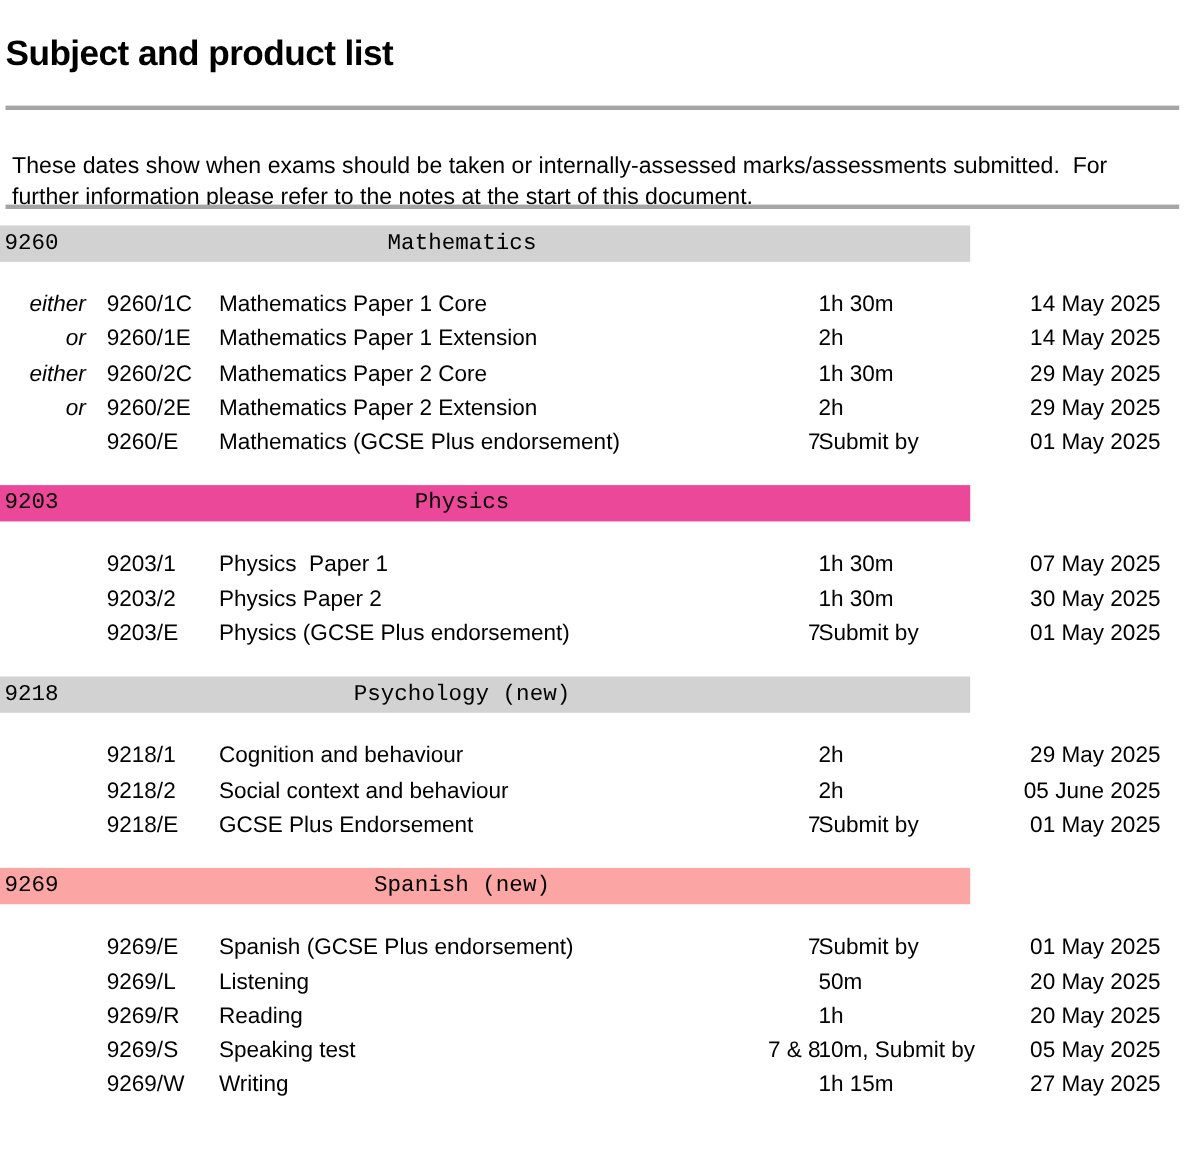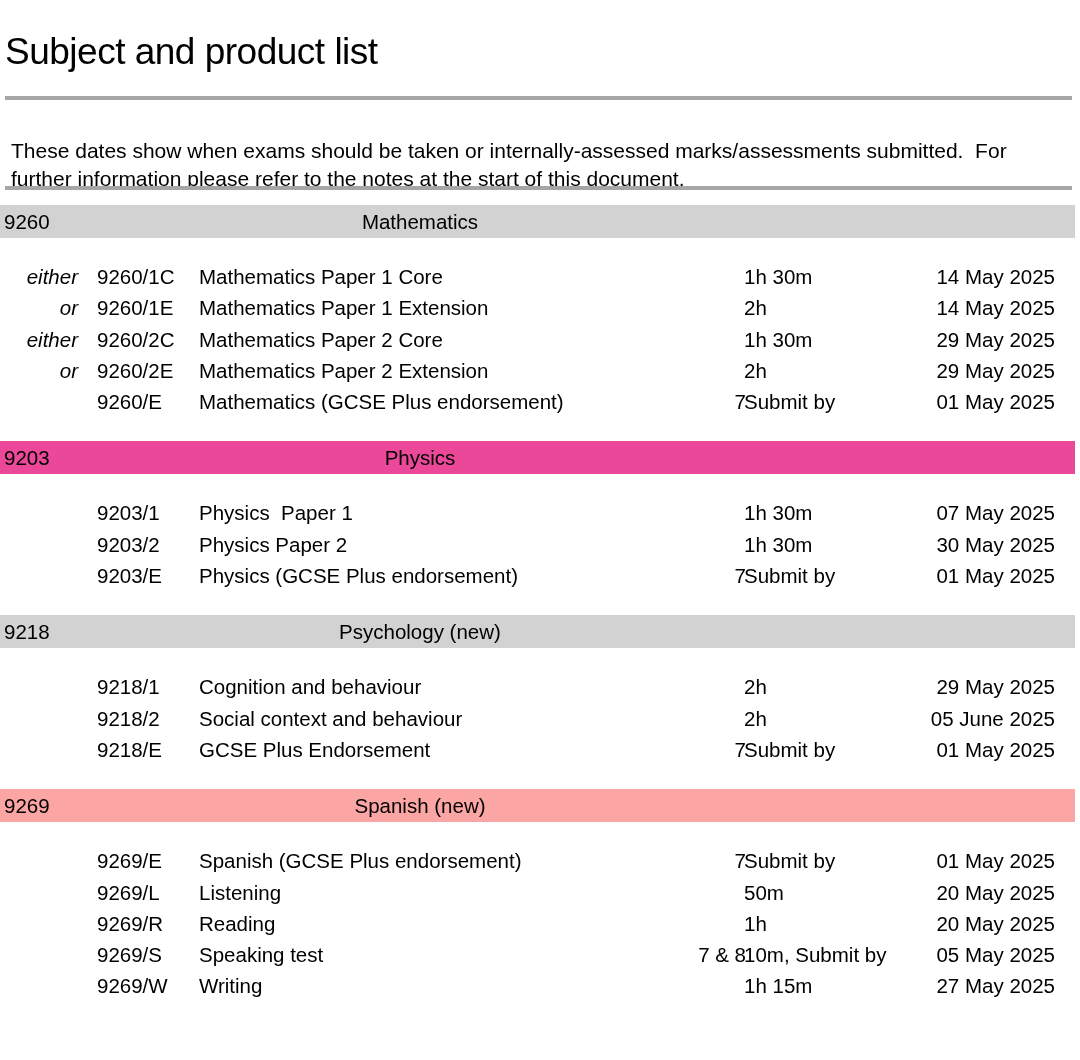--- a/index.html
+++ b/index.html
@@ -21,22 +21,22 @@
     position: relative;
     width: 1080px;
     height: 1060px;
   }
 
   
   .doc-title {
     position: absolute;
     left: 5px;
     top: -3px;
-    font-size: 37px;
-    font-weight: normal;
+    font-size: 32px;
+    font-weight: bold;
     letter-spacing: -0.5px;
     line-height: 60px;
     white-space: nowrap;
   }
 
   
   .rule {
     position: absolute;
     left: 5px;
     width: 1067px;
@@ -121,22 +121,23 @@
   .h-code     { left: 92px;  width: 100px; text-align: left; }
   .h-desc     { left: 180px; width: 300px; text-align: left; }
   .h-notes    { left: 600px; width: 167px; text-align: right; }
   .h-duration { left: 780px; width: 149px; text-align: right; }
   .h-date     { left: 900px; width: 155px; text-align: right; }
 
   
   .subject-row {
     position: relative;
     height: 33px;
-    width: 1075px;
+    width: 882px;
     background: #d2d2d2;
+    font-family: Liberation Mono, monospace;
   }
   .subject-row .cell { line-height: 33px; }
   .s-code { left: 4px;   width: 110px; text-align: left; }
   .s-name { left: 120px; width: 600px; text-align: center; }
 
   
   .gap-after-band { height: 23px; }
   .gap-after-group{ height: 24px; }
 </style>
 </head>

